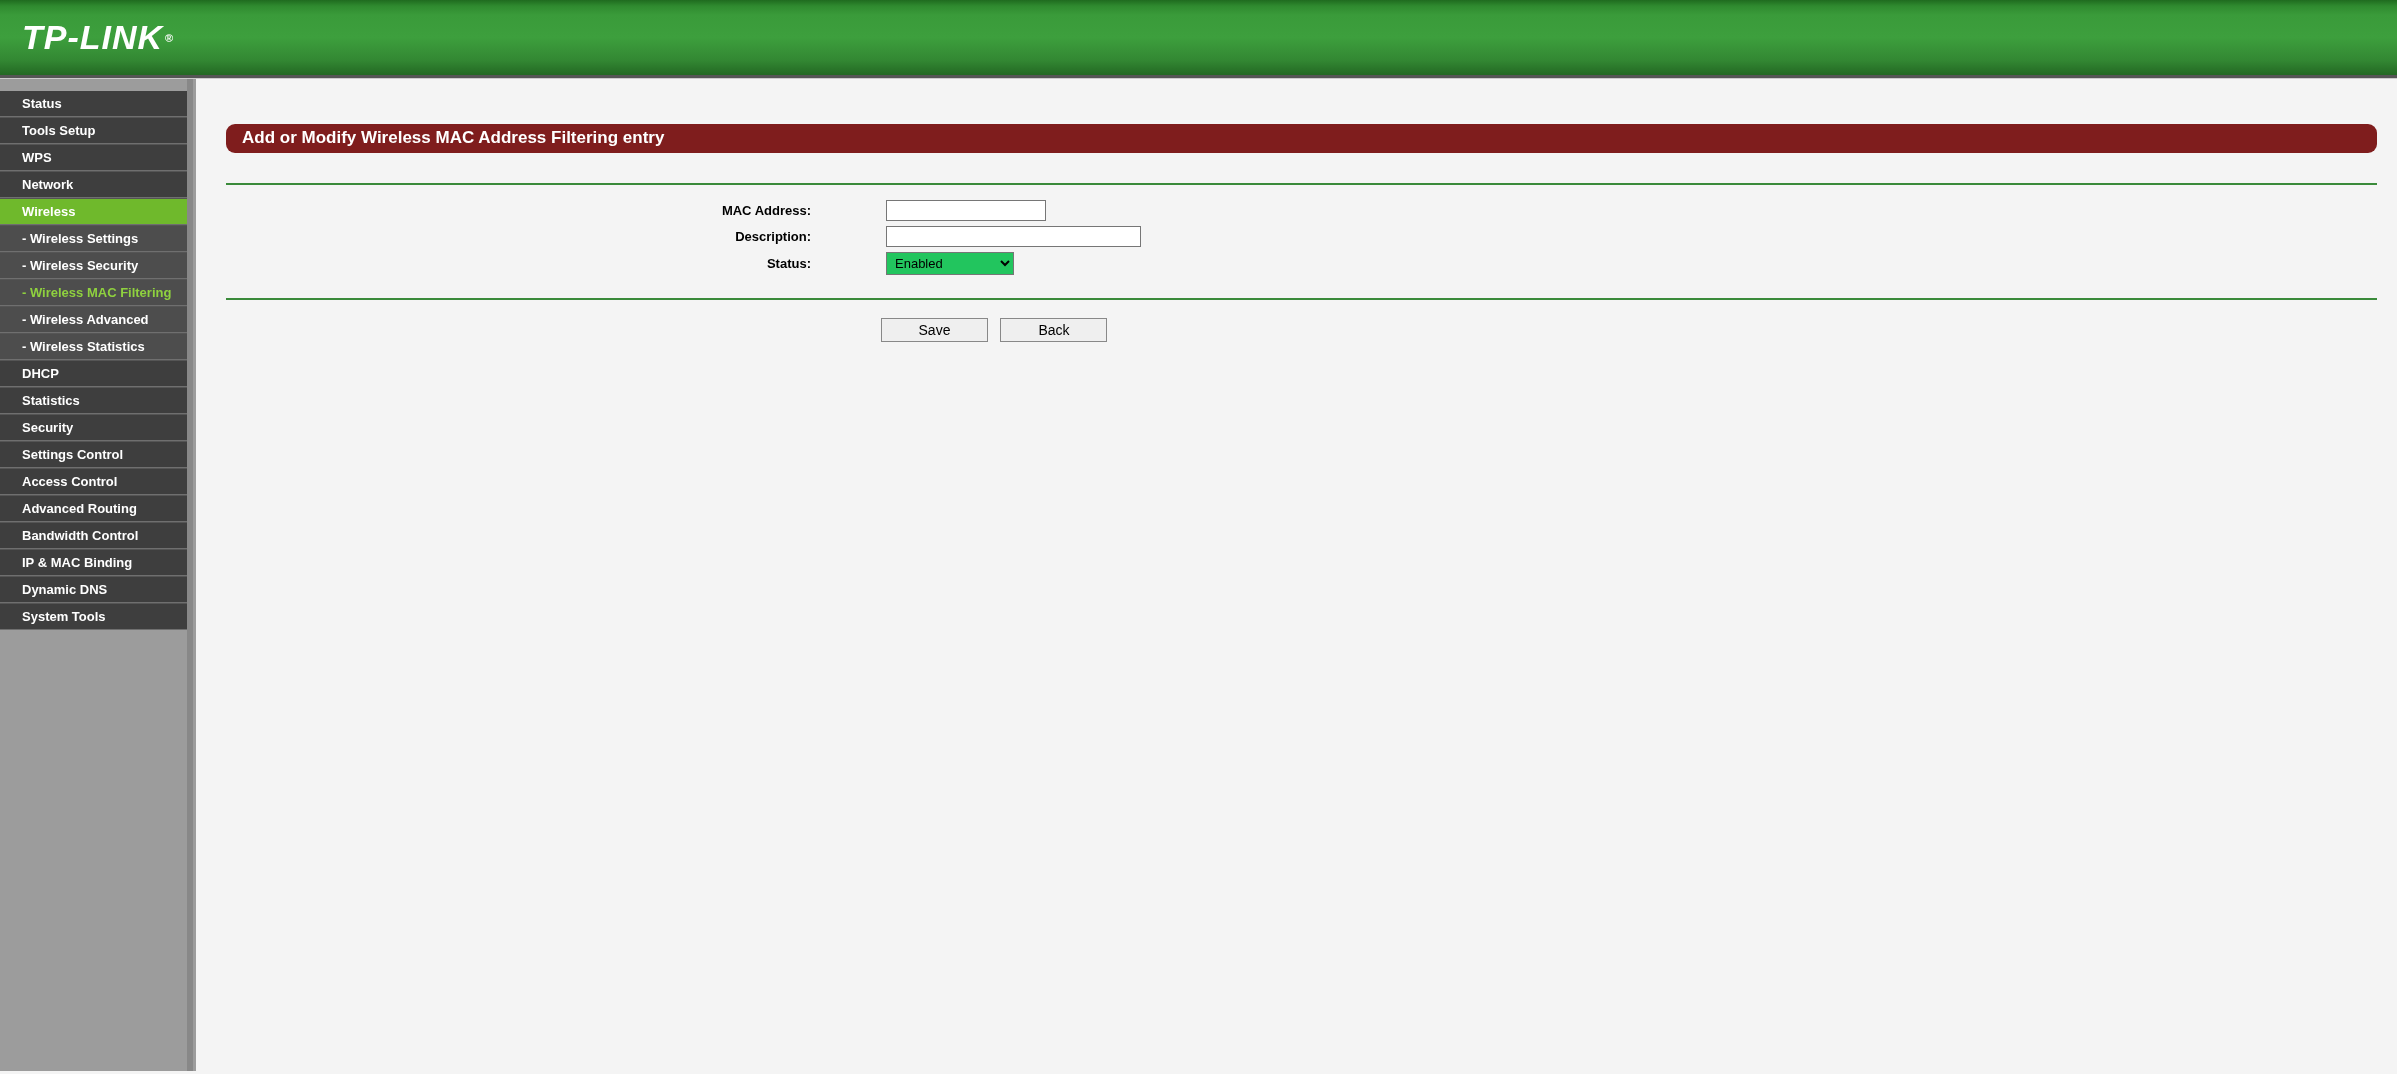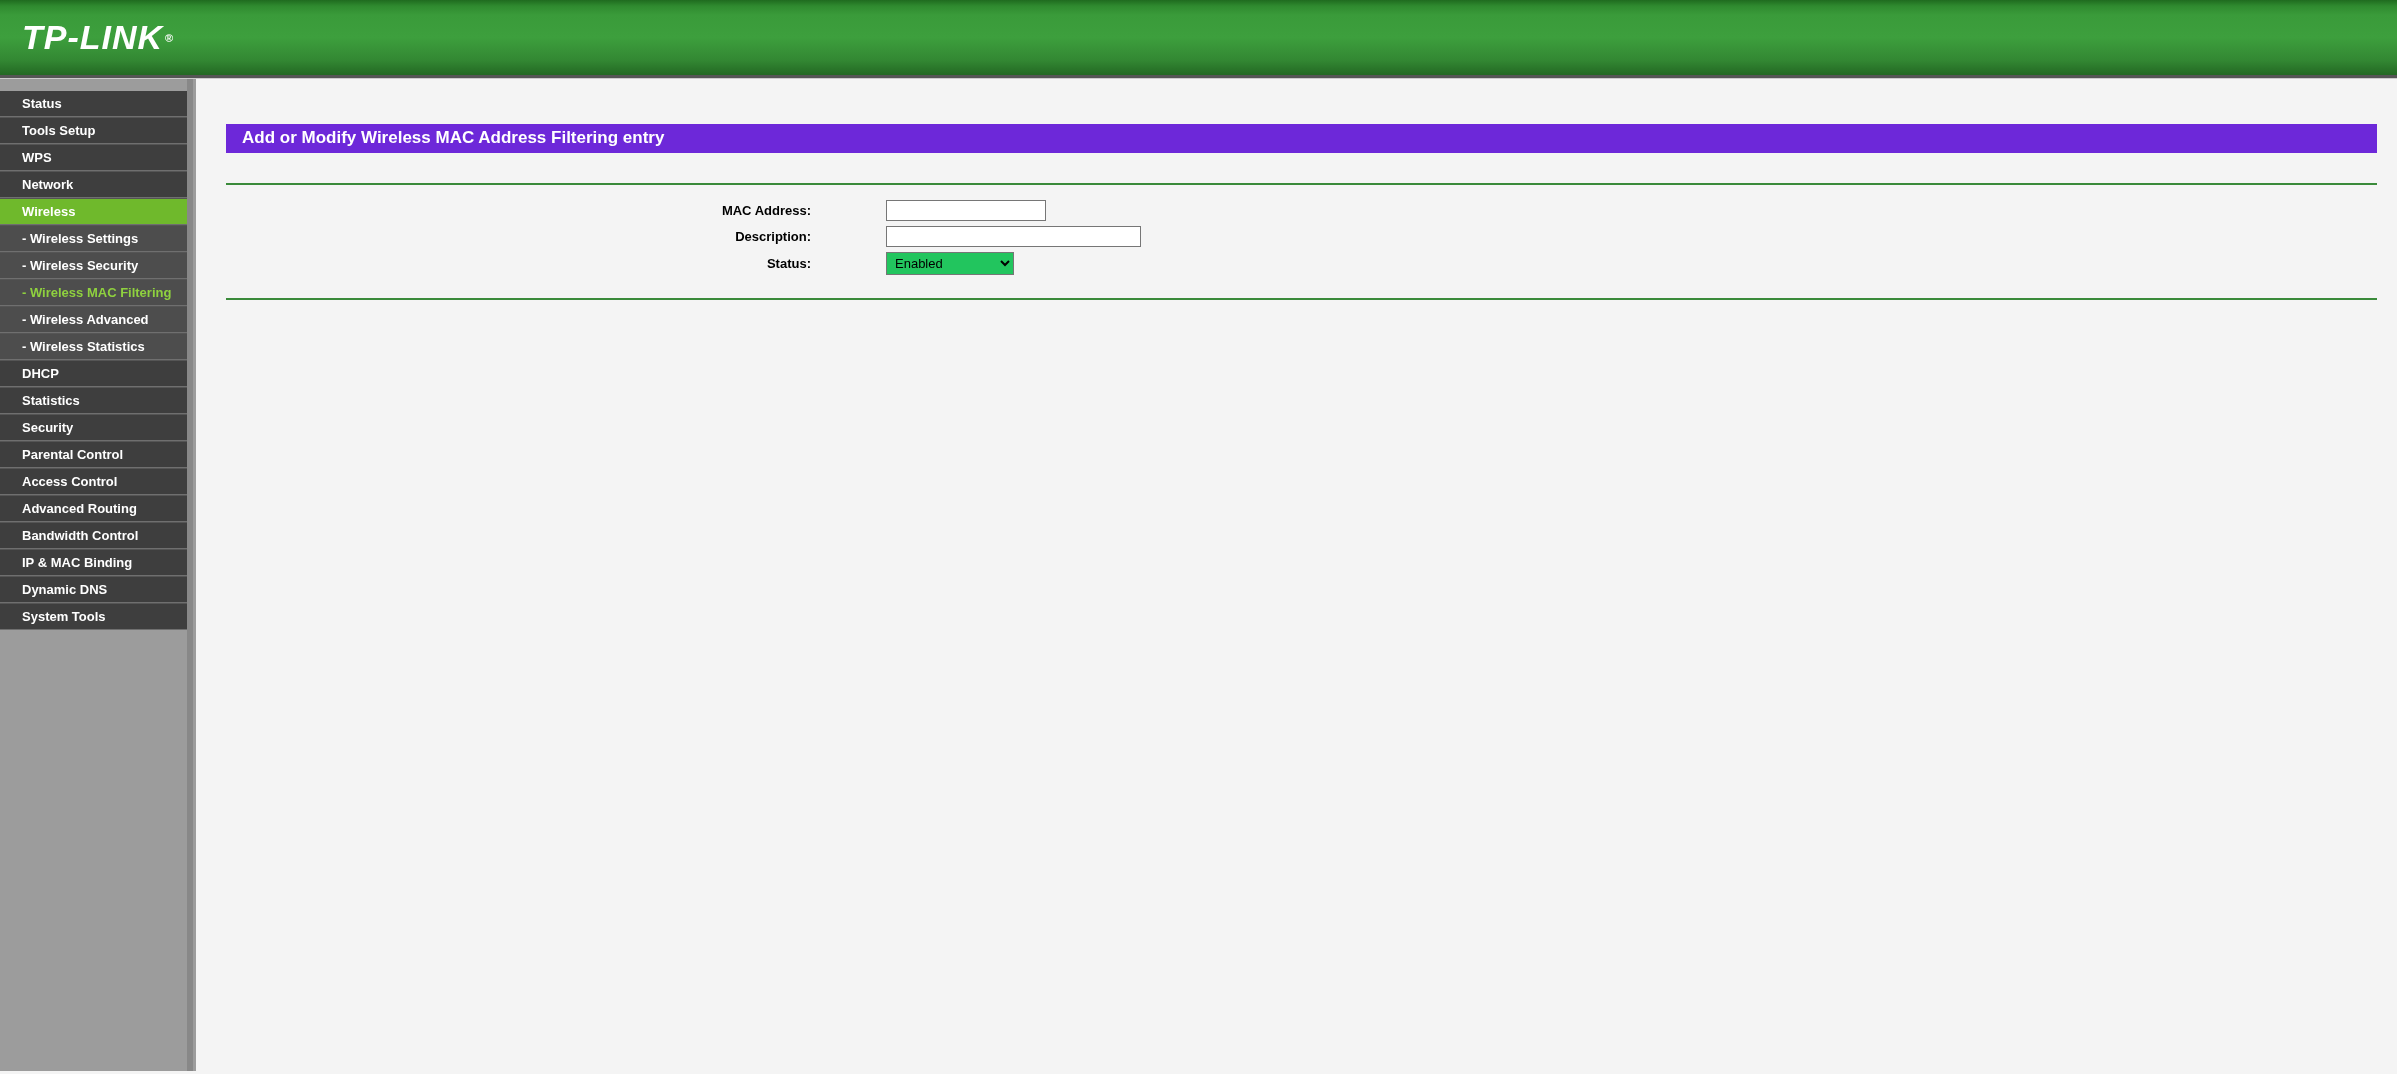--- a/index.html
+++ b/index.html
@@ -81,26 +81,27 @@
     .content-wrap {
       flex: 1;
       background: #f4f4f4;
       margin-left: 3px;
       padding: 45px 0 0 30px;
       height: 100%;
       overflow: auto;
     }
 
     .page-title {
-      background: #6d28d9;
+      background: #7f1d1d;
       color: #fff;
       font-size: 17px;
       font-weight: bold;
       padding: 4px 16px 5px 16px;
       width: calc(100% - 20px);
+      border-radius: 9px;
     }
 
     .form-area {
       width: calc(100% - 20px);
       margin-top: 30px;
     }
     .rule-line {
       border: none;
       border-top: 2px solid #3a8a3a;
       margin: 0;
@@ -177,21 +178,21 @@
       <div class="menu-item">Network</div>
       <div class="menu-item active">Wireless</div>
       <div class="submenu-item">- Wireless Settings</div>
       <div class="submenu-item">- Wireless Security</div>
       <div class="submenu-item active-sub">- Wireless MAC Filtering</div>
       <div class="submenu-item">- Wireless Advanced</div>
       <div class="submenu-item">- Wireless Statistics</div>
       <div class="menu-item">DHCP</div>
       <div class="menu-item">Statistics</div>
       <div class="menu-item">Security</div>
-      <div class="menu-item">Parental Control</div>
+      <div class="menu-item">Settings Control</div>
       <div class="menu-item">Access Control</div>
       <div class="menu-item">Advanced Routing</div>
       <div class="menu-item">Bandwidth Control</div>
       <div class="menu-item">IP &amp; MAC Binding</div>
       <div class="menu-item">Dynamic DNS</div>
       <div class="menu-item">System Tools</div>
     </div>
 
   <div class="content-wrap">
     <div class="page-title">Add or Modify Wireless MAC Address Filtering entry</div>
@@ -219,17 +220,21 @@
           <div class="field-label">Status:</div>
           <div class="field-input">
             <select id="status-select"><option value="Enabled">Enabled</option><option value="Disabled">Disabled</option></select>
           </div>
         </div>
 
       </div>
 
       <hr class="rule-line">
 
+      <div class="button-row">
+        <button class="btn">Save</button>
+        <button class="btn">Back</button>
+      </div>
 
     </div>
   </div>
 
 </div>
 
 </body></html>

